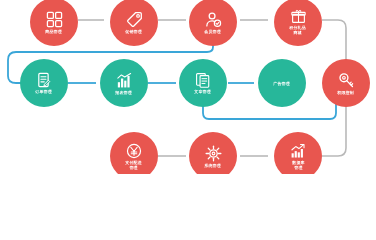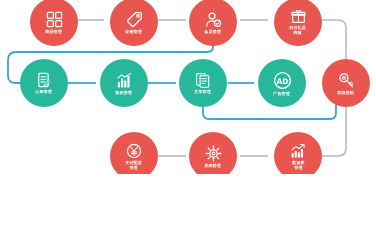--- a/index.html
+++ b/index.html
@@ -149,26 +149,20 @@
         <rect x="7.6" y="5.4" width="13" height="17.4" rx="1.3" fill="#27b79a" stroke="#fff" stroke-width="1.7"></rect>
         <line x1="10.4" y1="10" x2="17.6" y2="10" stroke="#fff" stroke-width="1.5" stroke-linecap="round"></line>
         <line x1="10.4" y1="13.6" x2="17.6" y2="13.6" stroke="#fff" stroke-width="1.5" stroke-linecap="round"></line>
         <line x1="10.4" y1="17.2" x2="15" y2="17.2" stroke="#fff" stroke-width="1.5" stroke-linecap="round"></line>
       </svg>
     </span>
     <span class="lbl">文章管理</span>
   </div>
 
   <div class="node green" style="left:258px;top:59px;width:48px;height:48px;">
-    <span class="glyph">
-      <svg width="19" height="19" viewBox="0 0 24 24">
-        <circle cx="12" cy="12" r="10" fill="none" stroke="#fff" stroke-width="1.7"></circle>
-        <text x="12" y="15.8" text-anchor="middle" font-family="DejaVu Sans, sans-serif" font-size="9.6" font-weight="bold" fill="#fff">AD</text>
-      </svg>
-    </span>
     <span class="lbl">广告管理</span>
   </div>
 
   <div class="node red" style="left:322px;top:59px;width:48px;height:48px;">
     <span class="glyph">
       <svg width="17" height="17" viewBox="0 0 24 24">
         <circle cx="8.4" cy="8.2" r="5.6" fill="none" stroke="#fff" stroke-width="1.9"></circle>
         <circle cx="8.4" cy="8.2" r="1.9" fill="none" stroke="#fff" stroke-width="1.6"></circle>
         <path d="M12.2 12.2 L20.4 20.6" fill="none" stroke="#fff" stroke-width="1.9" stroke-linecap="round"></path>
         <path d="M16.4 16.4 L18.6 14.2" fill="none" stroke="#fff" stroke-width="1.7" stroke-linecap="round"></path>

